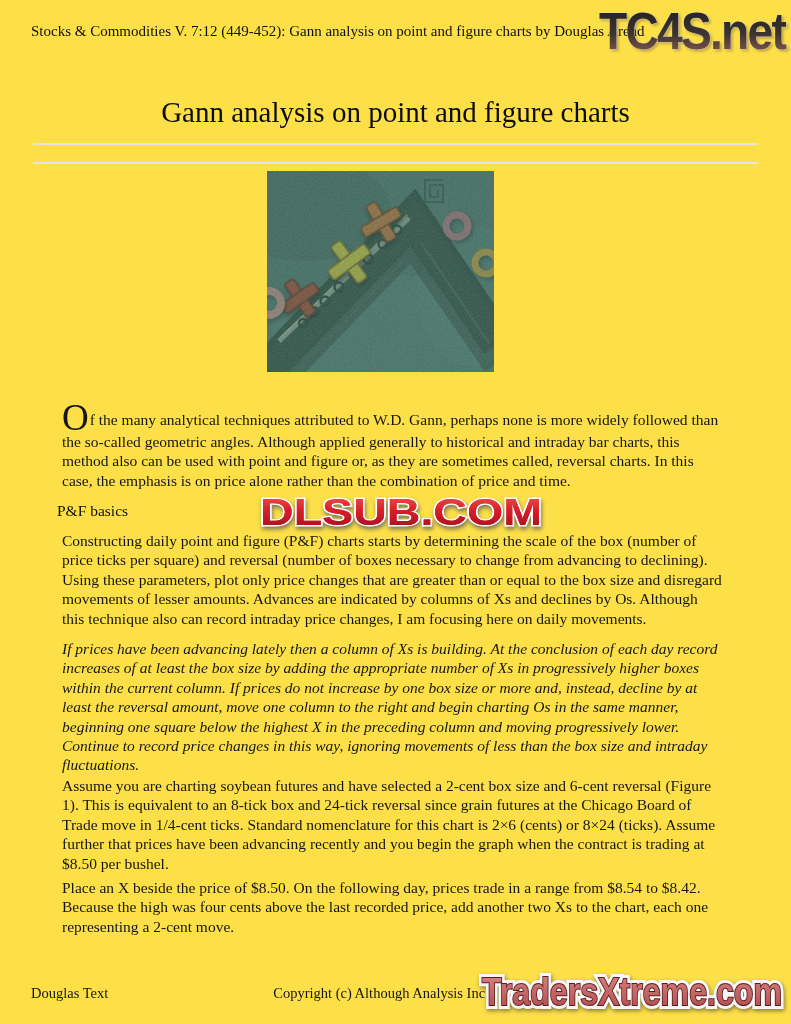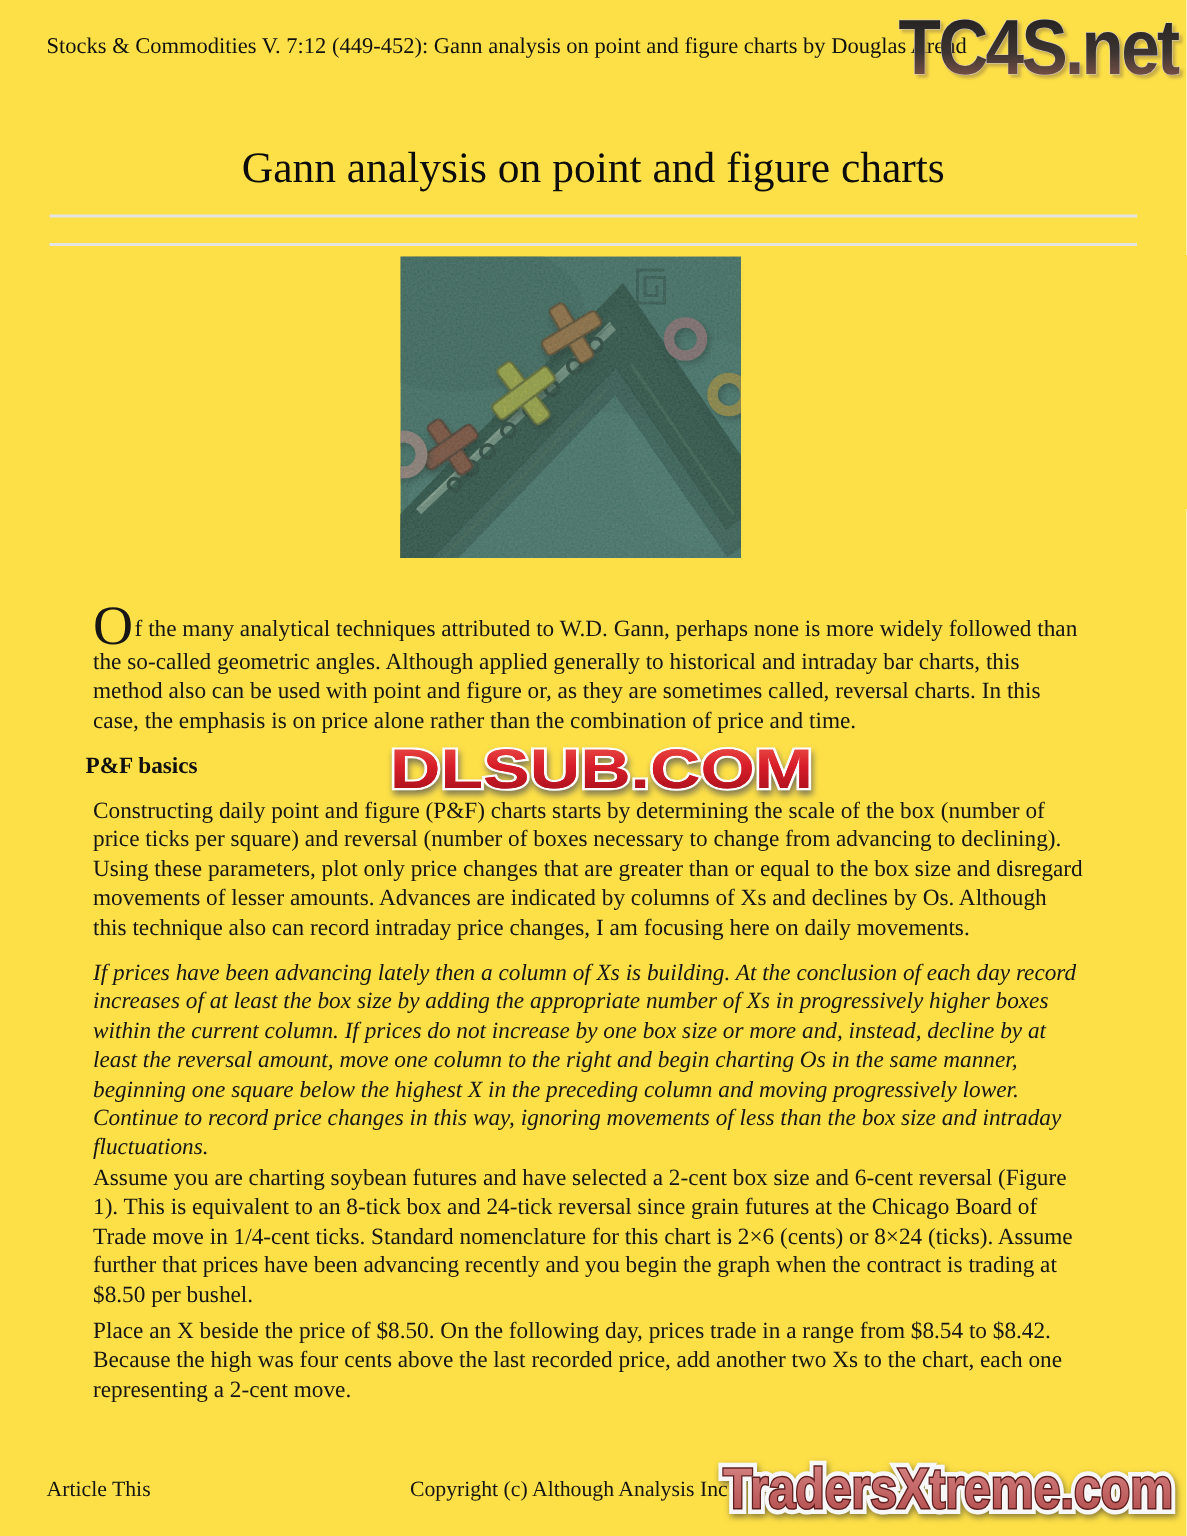--- a/index.html
+++ b/index.html
@@ -21,21 +21,21 @@
   .byline{position:absolute;left:0;top:146px;width:100%;text-align:center;
           font-size:13.5px;font-weight:bold;font-style:italic;color:#1a1a1a;}
 
   .artwork{position:absolute;left:267px;top:171px;width:227px;height:201px;}
 
   .bodytext{position:absolute;left:50px;width:662px;margin:12px;font-size:15.5px;line-height:19.4px;
             color:#161616;text-align:left;}
   .intro{top:392px;}
   .dropcap{font-size:37px;line-height:.75;font-weight:normal;vertical-align:-5px;letter-spacing:1px;}
   .section-heading{position:absolute;left:50px;top:502px;margin:0;padding-left:7px;
-                   font-size:15.5px;font-weight:bold;color:#101010;}
+                   font-size:15.5px;font-weight:normal;color:#101010;}
   .p1{top:519px;}
   .p2{top:627px;font-style:italic;}
   .p3{top:764px;}
   .p4{top:866px;}
 
   .dlsub-svg{position:absolute;left:254px;top:489px;filter:drop-shadow(1px 3px 2px rgba(90,90,90,.75));}
   .dl-front{font-family:"Liberation Sans", sans-serif;font-weight:bold;font-size:37px;
             stroke:#ffffff;stroke-width:3;paint-order:stroke;}
   .dl-inner{font-family:"Liberation Sans", sans-serif;font-weight:bold;font-size:37px;}
 
@@ -145,21 +145,21 @@
       <linearGradient id="dlg" x1="0" y1="0" x2="0" y2="1">
         <stop offset="0" stop-color="#f15a4e"></stop>
         <stop offset="0.45" stop-color="#d81e2a"></stop>
         <stop offset="1" stop-color="#9e0d19"></stop>
       </linearGradient>
     </defs>
     <text class="dl-front" x="147" y="36" text-anchor="middle" fill="url(#dlg)" textLength="282" lengthAdjust="spacingAndGlyphs">DLSUB.COM</text>
     <text class="dl-inner" x="147" y="36" text-anchor="middle" fill="url(#dlg)" textLength="282" lengthAdjust="spacingAndGlyphs">DLSUB.COM</text>
   </svg>
 
-  <div class="footer-left">Article This</div>
+  <div class="footer-left">Douglas Text</div>
   <div class="footer-center">Copyright (c) Although Analysis Inc.</div>
 
   <svg class="tx-svg" width="314" height="50" viewBox="0 0 314 50">
     <defs>
       <linearGradient id="txg" x1="0" y1="0" x2="0" y2="1">
         <stop offset="0" stop-color="#d88787"></stop>
         <stop offset="1" stop-color="#b04848"></stop>
       </linearGradient>
     </defs>
     <text class="tx-back" x="157" y="38" text-anchor="middle" textLength="300" lengthAdjust="spacingAndGlyphs">TradersXtreme.com</text>

